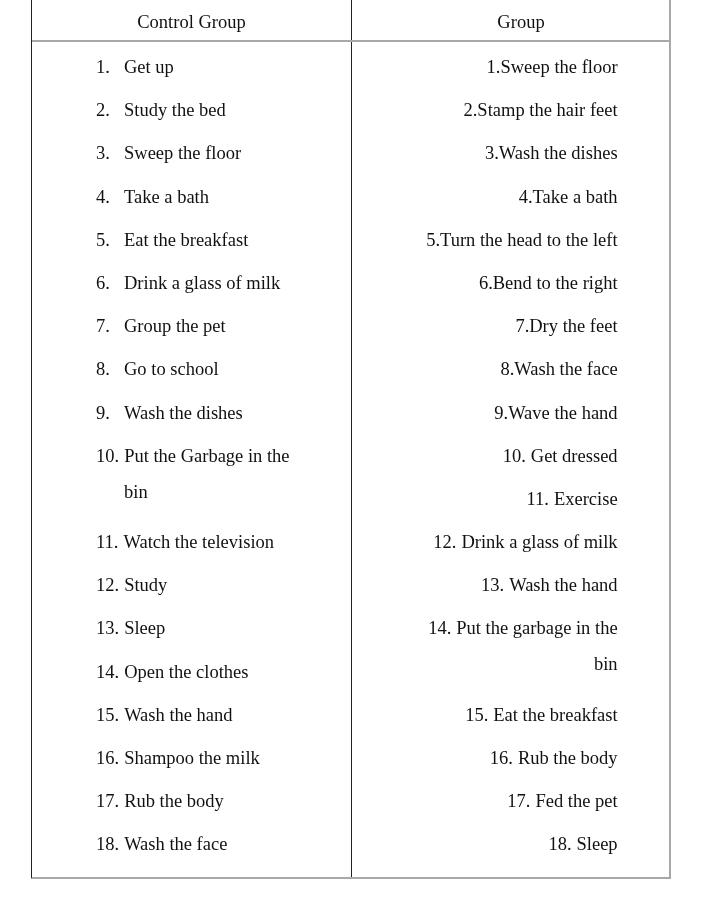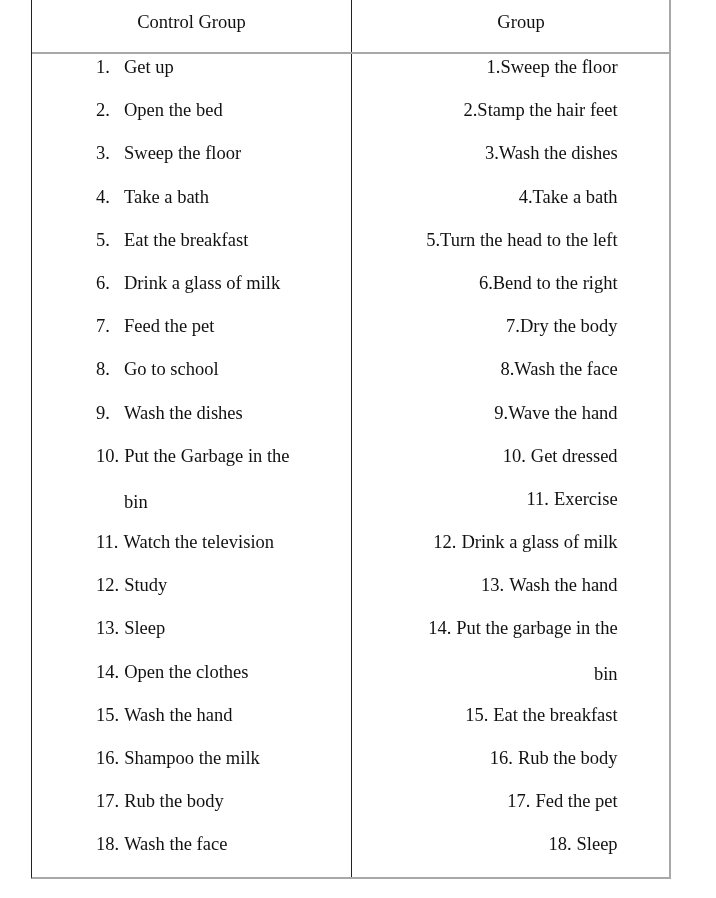--- a/index.html
+++ b/index.html
@@ -32,21 +32,21 @@
       top: 0;
       width: 1px;
       height: 100%;
       background: #222222;
     }
     .header-row {
       position: absolute;
       left: 0;
       top: 0;
       width: 100%;
-      height: 54px;
+      height: 42px;
       border-bottom: 2px solid #a8a8a8;
       box-sizing: border-box;
       text-decoration: underline;
     }
     .header-cell {
       position: absolute;
       top: 11px;
       font-size: 18.5px;
       line-height: 22px;
       text-align: center;
@@ -72,64 +72,64 @@
       display: inline-block;
       width: 28px;
     }
     .item .num.wide {
       width: auto;
       padding-right: 5px;
     }
     .item .cont {
       display: block;
       padding-left: 28px;
-      margin-top: 24px;
+      margin-top: 14px;
     }
     .item.two-line { height: 86.4px; }
   </style>
 </head>
 <body>
 
 <div class="table">
   <div class="divider"></div>
 
   <div class="header-row">
     <div class="header-cell header-left">Control Group</div>
     <div class="header-cell header-right">Group</div>
   </div>
 </div>
 
 <div class="col col-left" id="col-left">
     <div class="item"><span class="num">1.</span><span>Get up</span></div>
-    <div class="item"><span class="num">2.</span><span>Open the bed</span></div>
+    <div class="item"><span class="num">2.</span><span>Study the bed</span></div>
     <div class="item"><span class="num">3.</span><span>Sweep the floor</span></div>
     <div class="item"><span class="num">4.</span><span>Take a bath</span></div>
     <div class="item"><span class="num">5.</span><span>Eat the breakfast</span></div>
     <div class="item"><span class="num">6.</span><span>Drink a glass of milk</span></div>
-    <div class="item"><span class="num">7.</span><span>Feed the pet</span></div>
+    <div class="item"><span class="num">7.</span><span>Group the pet</span></div>
     <div class="item"><span class="num">8.</span><span>Go to school</span></div>
     <div class="item"><span class="num">9.</span><span>Wash the dishes</span></div>
     <div class="item two-line"><span class="num wide">10.</span><span>Put the Garbage in the</span><span class="cont">bin</span></div>
     <div class="item"><span class="num wide">11.</span><span>Watch the television</span></div>
     <div class="item"><span class="num wide">12.</span><span>Study</span></div>
     <div class="item"><span class="num wide">13.</span><span>Sleep</span></div>
     <div class="item"><span class="num wide">14.</span><span>Open the clothes</span></div>
     <div class="item"><span class="num wide">15.</span><span>Wash the hand</span></div>
     <div class="item"><span class="num wide">16.</span><span>Shampoo the milk</span></div>
     <div class="item"><span class="num wide">17.</span><span>Rub the body</span></div>
     <div class="item"><span class="num wide">18.</span><span>Wash the face</span></div>
   </div>
 <div class="col col-right" id="col-right">
     <div class="item"><span class="num">1.</span><span>Sweep the floor</span></div>
     <div class="item"><span class="num">2.</span><span>Stamp the hair feet</span></div>
     <div class="item"><span class="num">3.</span><span>Wash the dishes</span></div>
     <div class="item"><span class="num">4.</span><span>Take a bath</span></div>
     <div class="item"><span class="num">5.</span><span>Turn the head to the left</span></div>
     <div class="item"><span class="num">6.</span><span>Bend to the right</span></div>
-    <div class="item"><span class="num">7.</span><span>Dry the body</span></div>
+    <div class="item"><span class="num">7.</span><span>Dry the feet</span></div>
     <div class="item"><span class="num">8.</span><span>Wash the face</span></div>
     <div class="item"><span class="num">9.</span><span>Wave the hand</span></div>
     <div class="item"><span class="num wide">10.</span><span>Get dressed</span></div>
     <div class="item"><span class="num wide">11.</span><span>Exercise</span></div>
     <div class="item"><span class="num wide">12.</span><span>Drink a glass of milk</span></div>
     <div class="item"><span class="num wide">13.</span><span>Wash the hand</span></div>
     <div class="item two-line"><span class="num wide">14.</span><span>Put the garbage in the</span><span class="cont">bin</span></div>
     <div class="item"><span class="num wide">15.</span><span>Eat the breakfast</span></div>
     <div class="item"><span class="num wide">16.</span><span>Rub the body</span></div>
     <div class="item"><span class="num wide">17.</span><span>Fed the pet</span></div>

